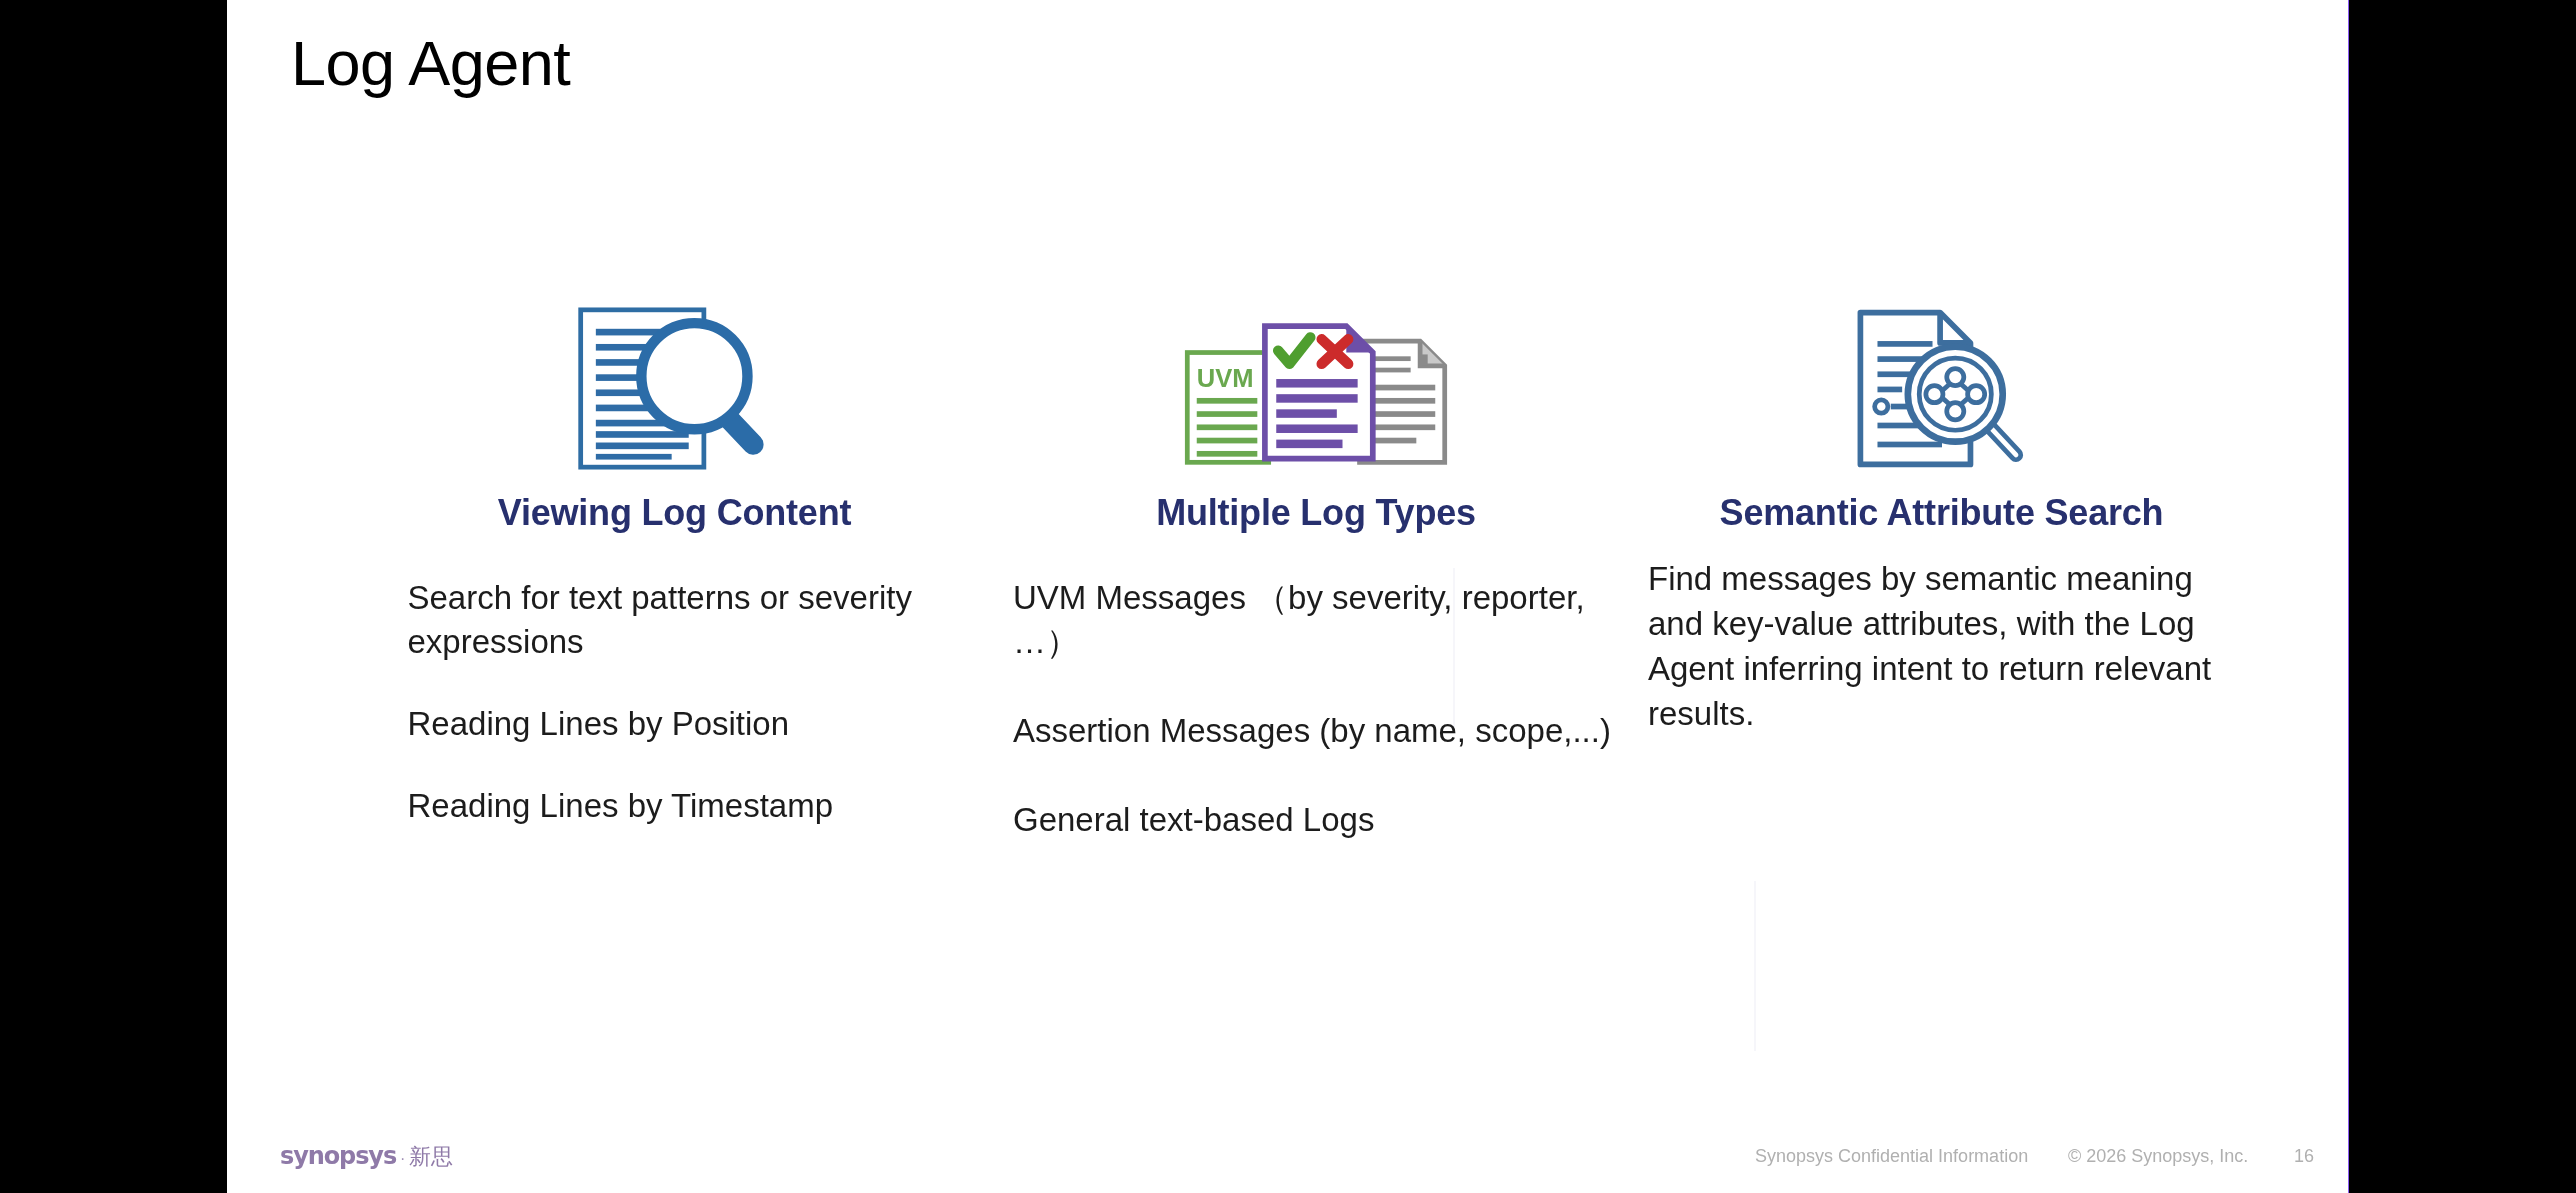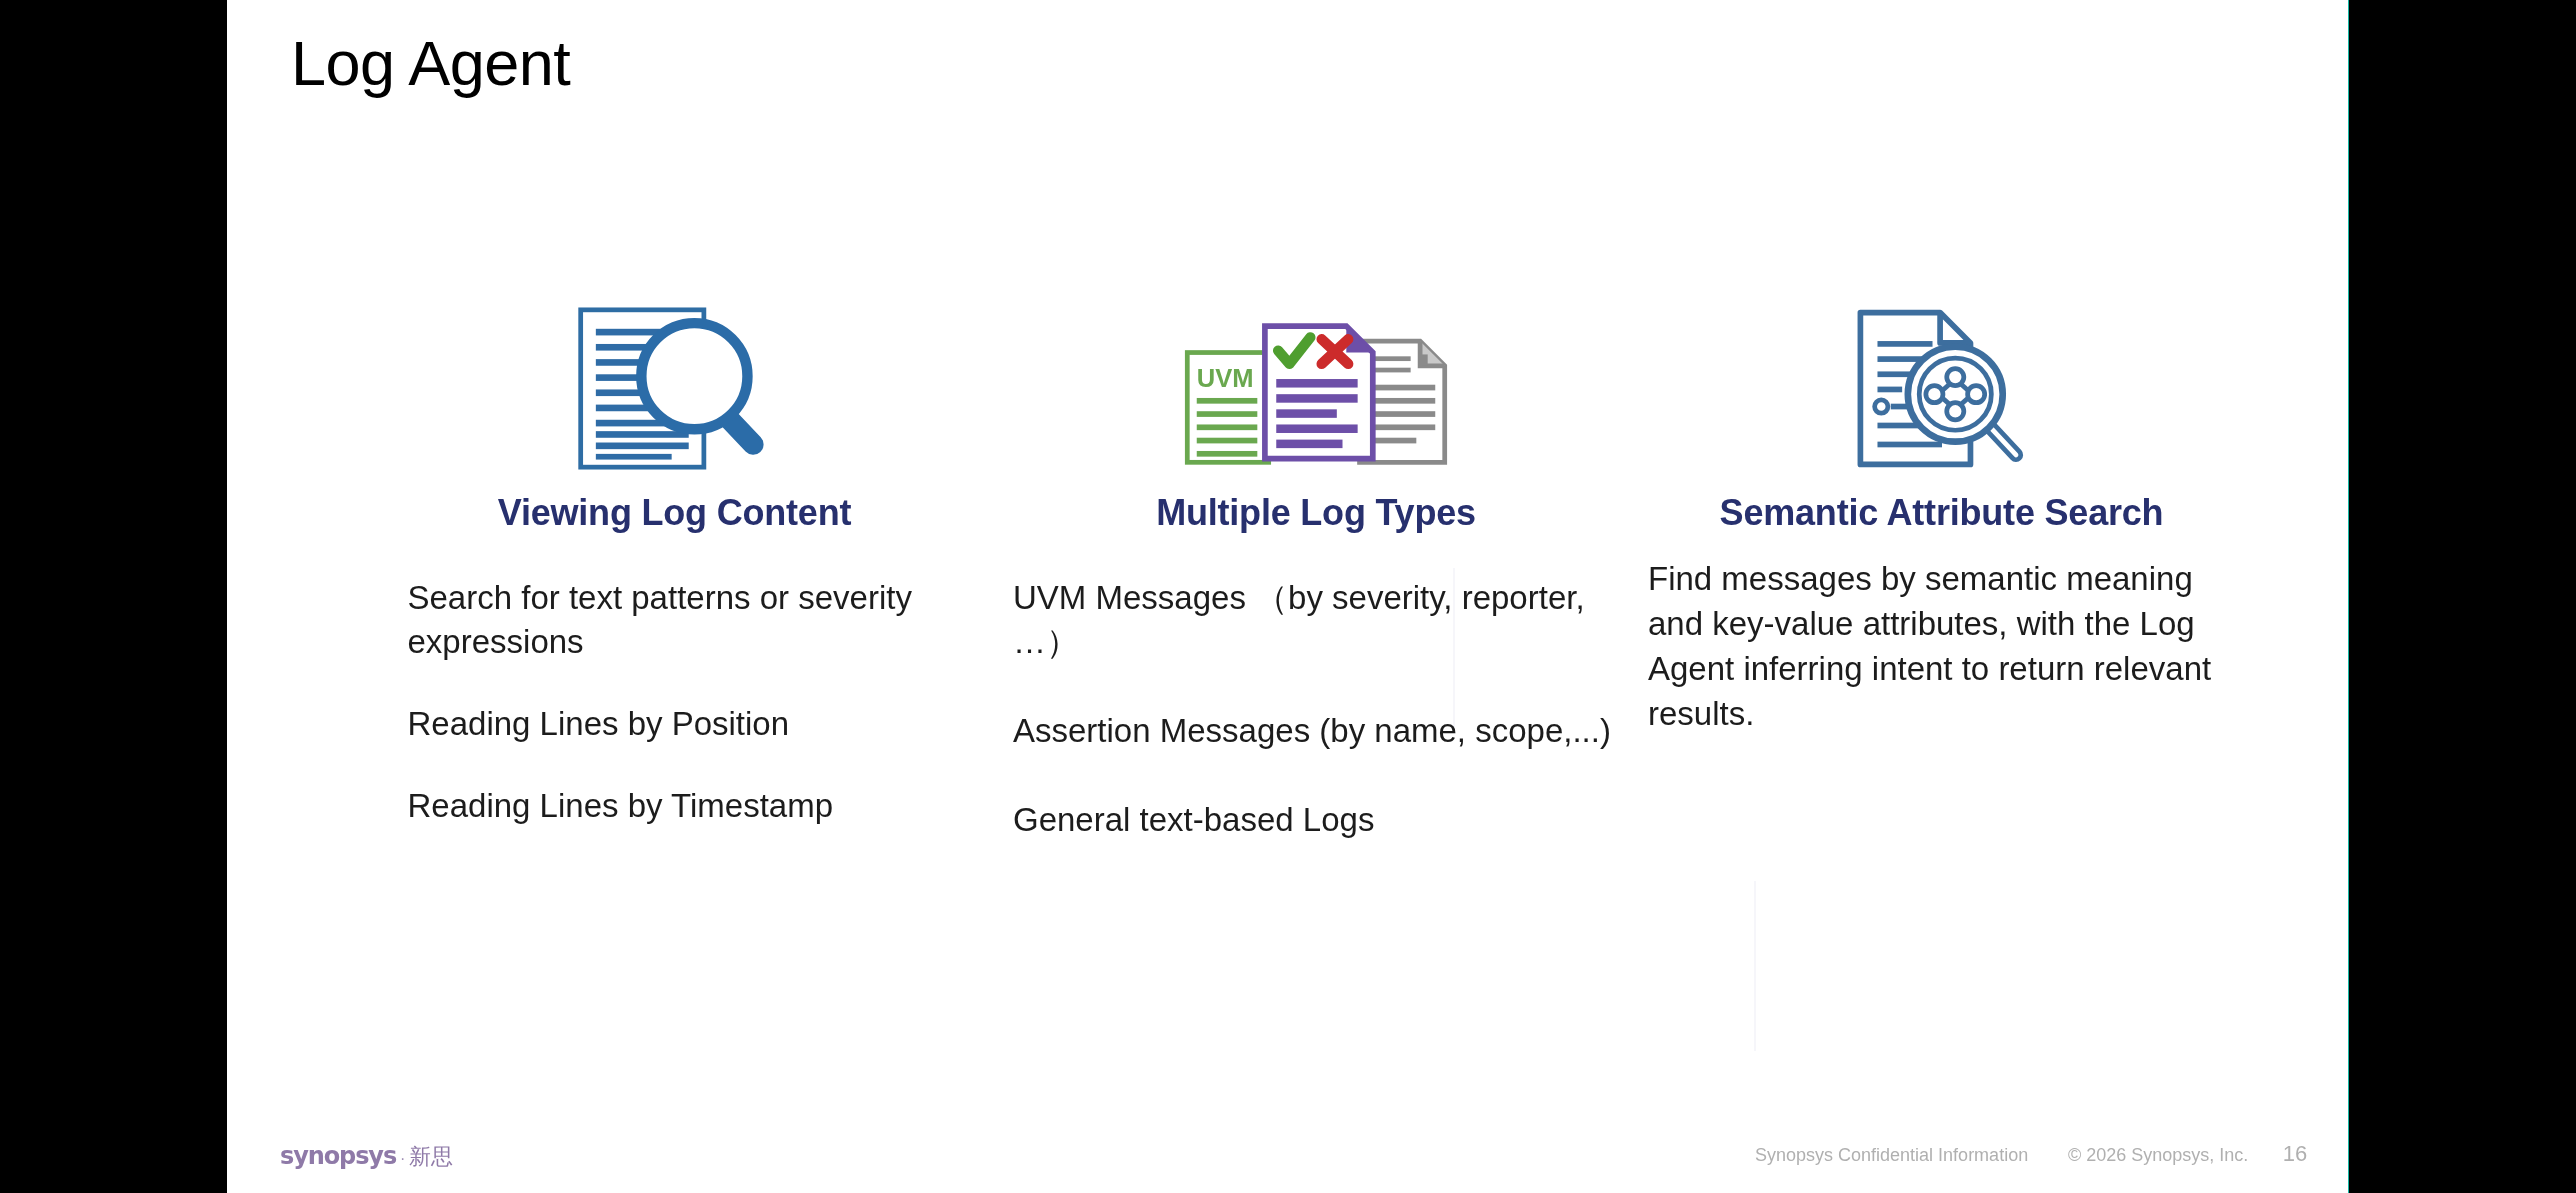--- a/index.html
+++ b/index.html
@@ -5,21 +5,21 @@
   * { box-sizing: border-box; margin: 0; padding: 0; }
   html, body {
     width: 2576px; height: 1193px;
     background: #000000;
     font-family: "Liberation Sans", sans-serif;
     overflow: hidden;
   }
   #stage {
     position: relative;
     width: 2576px; height: 1193px;
-    background: #14b8a6;
+    background: #8b5cf6;
   }
   
   .bar {
     position: absolute; top: 0; height: 1193px;
     background: #000000;
   }
   .bar-left  { left: 0;    width: 227px; }
   .bar-right { left: 2349px; width: 227px; }
 
   
@@ -143,24 +143,24 @@
     font-size: 18px;
     color: #b0b0b0;
     width: 313px;
   }
   .footer-copy {
     font-size: 18px;
     color: #b0b0b0;
     width: 208px;
   }
   .footer-page {
-    font-size: 22px;
+    font-size: 18px;
     color: #b0b0b0;
     width: 38px;
-    text-align: center;
+    text-align: right;
   }
 </style>
 </head>
 <body>
 
 <div id="stage">
 
   <div class="bar bar-left"></div>
   <div class="bar bar-right"></div>
 

